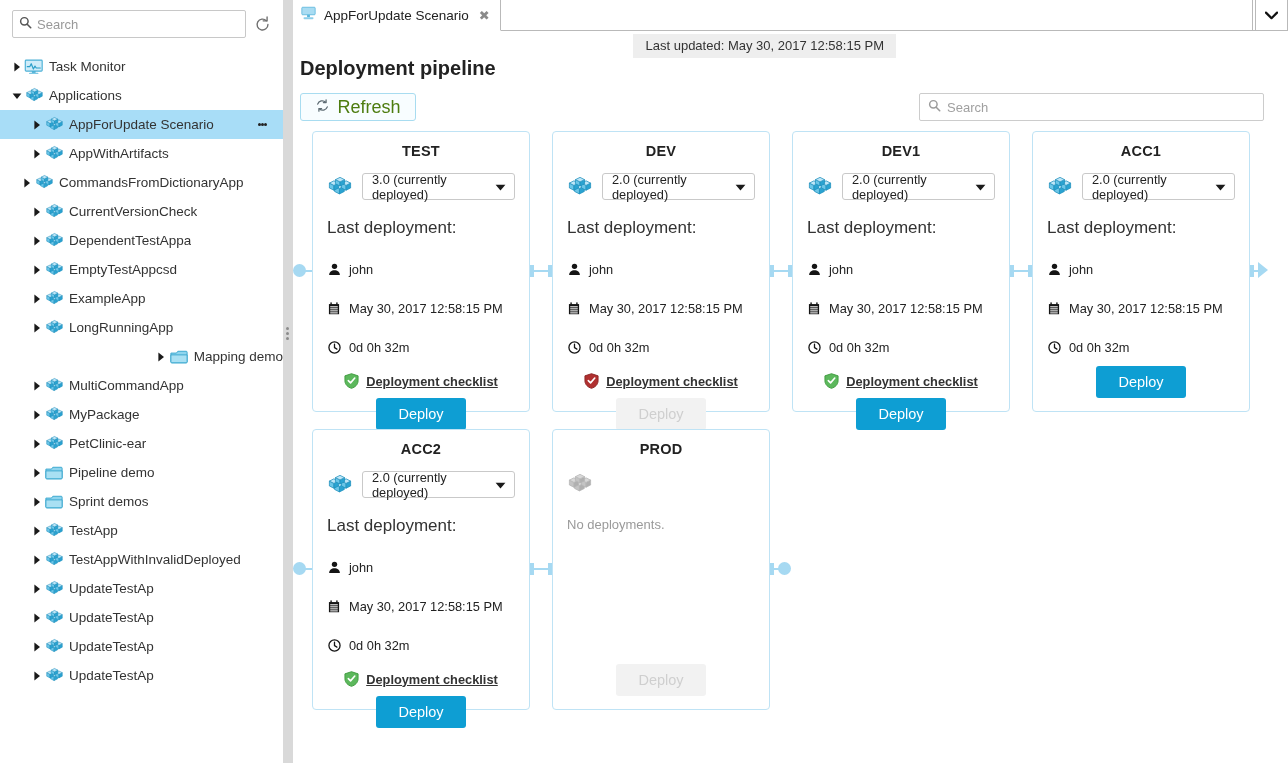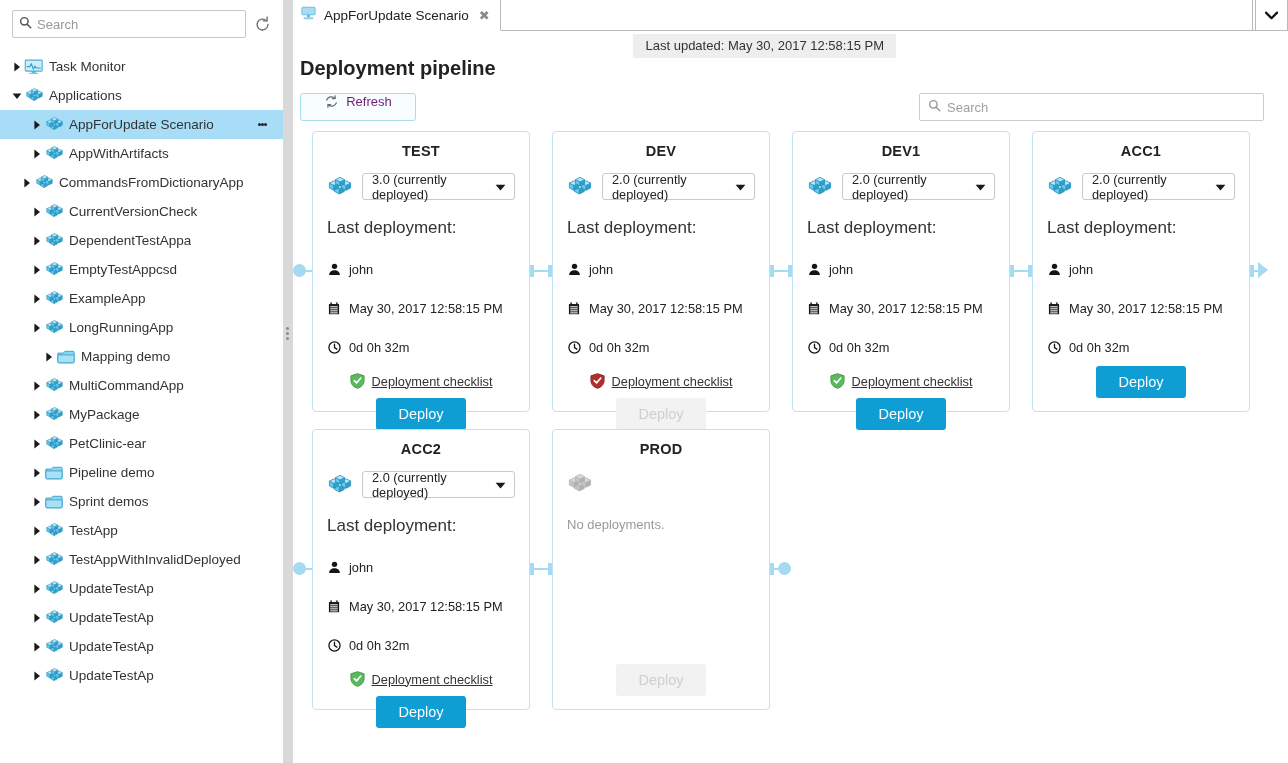--- a/index.html
+++ b/index.html
@@ -80,22 +80,22 @@
     position:absolute; right:392px; top:34px;
     background:#eeeeee; color:#333; font-size:13px;
     padding:4px 12px 5px 12px; white-space:nowrap;
   }
 
   #pipeline-title { position:absolute; left:17px; top:57px; font-size:20px; font-weight:bold; color:#222; }
 
   #refresh-btn {
     position:absolute; left:17px; top:93px; height:28px; width:116px;
     border:1px solid #a8dcf0; background:#f8fdff; border-radius:3px;
-    display:flex; align-items:flex-start; justify-content:center; gap:7px;
-    font-size:13px; color:#701a75; cursor:pointer;
+    display:flex; align-items:center; justify-content:center; gap:7px;
+    font-size:18px; color:#4d7c0f; cursor:pointer;
   }
   #main-search {
     position:absolute; right:24px; top:93px; width:345px; height:28px;
     border:1px solid #cccccc; background:#fff; border-radius:2px;
     display:flex; align-items:center; padding:0 8px; gap:6px;
   }
   #main-search input {
     border:0; outline:0; font-size:13px; width:100%; background:transparent;
     font-family:"Liberation Sans", sans-serif; color:#333;
   }
@@ -121,20 +121,21 @@
   }
   .select .caret { margin-left:6px; }
 
   .lastdep { margin-top:18px; font-size:17px; color:#333; }
   .meta { display:flex; align-items:center; gap:8px; margin-top:24px; font-size:12.8px; color:#222; }
   .meta .mi { width:14px; display:flex; align-items:center; justify-content:center; flex:0 0 14px; }
 
   .checklist {
     display:flex; align-items:center; justify-content:center; gap:7px;
     margin-top:18px;
+    font-weight:bold;
   }
   .checklist a {
     font-size:12.8px; color:#333; text-decoration:underline; cursor:pointer;
   }
   .deploy-wrap { display:flex; justify-content:center; margin-top:9px; }
   .deploy {
     background:#0e9ed3; color:#fff; border:0; border-radius:3px;
     font-size:14.5px; font-family:"Liberation Sans", sans-serif;
     padding:8px 22px; cursor:pointer;
   }
@@ -426,21 +427,21 @@
       <path d="M17.6 10.5 L21.8 8.4 L21.8 12.9 L17.6 15 Z" fill="#2aa3d1"></path>
       <path d="M13.4 8.4 L17.6 6.3 L21.8 8.4 L17.6 10.5 Z" fill="#bfe6f7"></path>
       <path d="M7.8 5.2 L12 7.3 L12 11.1 L7.8 9 Z" fill="#6cc6e8"></path>
       <path d="M12 7.3 L16.2 5.2 L16.2 9 L12 11.1 Z" fill="#2aa3d1"></path>
       <path d="M7.8 5.2 L12 3.1 L16.2 5.2 L12 7.3 Z" fill="#bfe6f7"></path>
     </g>
             </svg>
           </span>
           <span class="t-label">LongRunningApp</span>
         </div>
-        <div class="tree-item" style="padding-left: 42px;">
+        <div class="tree-item" style="padding-left: 42px; justify-content: flex-end;">
           <span class="twisty">
             <svg width="8" height="10" viewBox="0 0 8 10">
               <path d="M1.4 0.6 L1.4 9.4 L7 5 Z" fill="#1a1a1a"></path>
             </svg>
           </span>
           <span class="t-icon">
             <svg width="18" height="15" viewBox="0 0 20 16">
     <path d="M1 4.2h6.2l1.5-2h9.3a1 1 0 0 1 1 1V14a1 1 0 0 1-1 1H2a1 1 0 0 1-1-1z" fill="#8fd5ee" stroke="#3ea9cf" stroke-width="1.1" stroke-linejoin="round"></path>
     <path d="M1 6.2h18V14a1 1 0 0 1-1 1H2a1 1 0 0 1-1-1z" fill="#a9e0f3" stroke="#3ea9cf" stroke-width="1.1" stroke-linejoin="round"></path>
   </svg>

